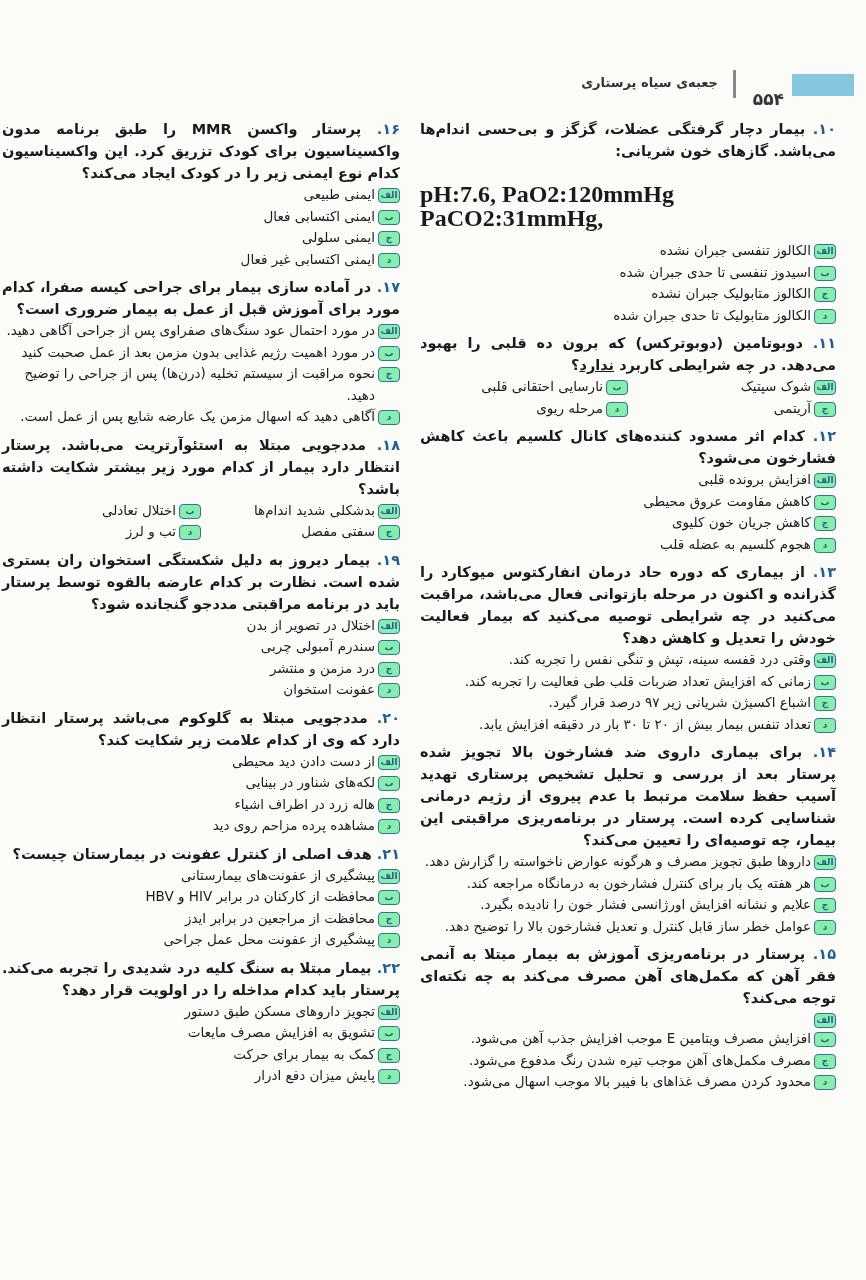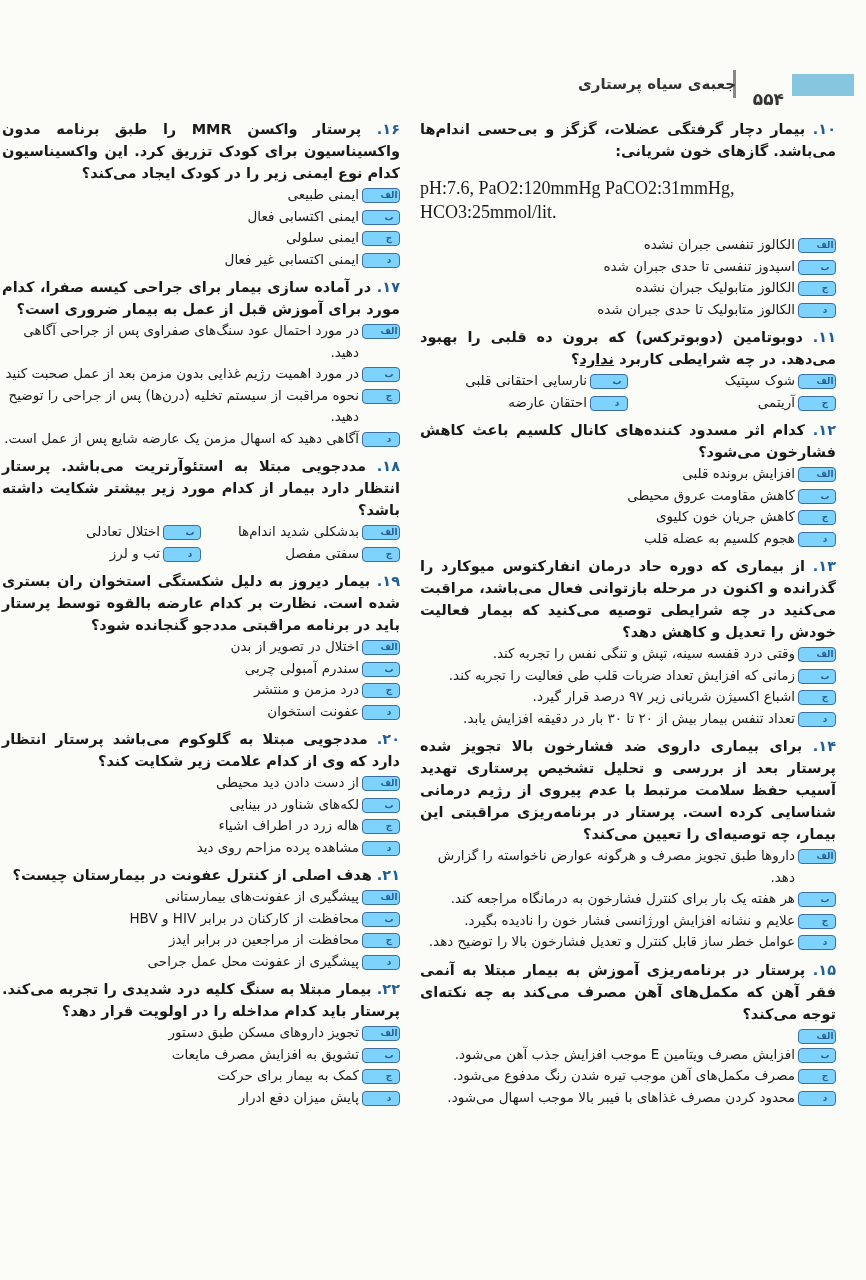--- a/index.html
+++ b/index.html
@@ -20,49 +20,48 @@
     }
     .header-num {
       position:absolute; right:82px; top:17px;
       font-size:17px; font-weight:bold; color:#333;
       direction:ltr;
     }
     .header-sep {
       position:absolute; right:130px; top:-2px; width:3px; height:28px; background:#888;
     }
     .header-title {
-      position:absolute; right:130px; top:3px;
-      font-size:15px; font-weight:bold; color:#333;
+      position:absolute; right:148px; top:3px;
+      font-size:13px; font-weight:bold; color:#333;
     }
     .col {
       position:absolute; top:118px;
     }
     .col-right { right:30px; width:416px; }
     .col-left  { right:466px; width:398px; }
     .q { margin:0 0 6px 0; }
     .stem {
       font-weight:bold; font-size:14.5px; line-height:22px; text-align:justify;
       text-align-last:right;
     }
     .stem .num { color:#1f5f95; }
     .ltr-block {
       direction:ltr; text-align:left; font-family:"Liberation Serif", serif;
-      font-weight:normal; font-size:18px; line-height:24px; margin:14px 0 10px 0;
+      font-weight:bold; font-size:24px; line-height:24px; margin:20px 0 10px 0;
     }
     .opt {
       font-size:13.5px; line-height:21.5px; display:flex; align-items:flex-start; gap:3px;
     }
     .badge {
       display:inline-flex; align-items:center; justify-content:center;
       flex:0 0 auto;
       width:20px; height:13px; margin-top:4px;
       border:1.3px solid #3a6fa0; border-radius:4px;
       font-size:9px; color:#2c5f8f; font-weight:bold; line-height:1;
-      background:#7dd3fc;
-      padding-left:16px;
+      background:#86efac;
     }
     .opt-row { display:flex; }
     .opt-row .opt { width:50%; }
     u.under { text-decoration:underline; }
   </style>
 </head>
 <body>
 
 <div class="page">
 
@@ -75,21 +74,20 @@
 
   <div class="col col-right">
 
     <div class="q">
       <div class="stem">
         <span class="num">۱۰.</span>
         <span>بیمار دچار گرفتگی عضلات، گزگز و بی‌حسی اندام‌ها می‌باشد. گازهای خون شریانی:</span>
       </div>
       <div class="ltr-block">
         <div>pH:7.6, PaO2:120mmHg PaCO2:31mmHg,</div>
-        <div>HCO3:25mmol/lit.</div>
       </div>
       <div class="opt">
           <span class="badge">الف</span>
           <span>الکالوز تنفسی جبران نشده</span>
         </div>
       <div class="opt">
           <span class="badge">ب</span>
           <span>اسیدوز تنفسی تا حدی جبران شده</span>
         </div>
       <div class="opt">
@@ -118,21 +116,21 @@
             <span>نارسایی احتقانی قلبی</span>
           </div>
       </div>
       <div class="opt-row">
         <div class="opt">
             <span class="badge">ج</span>
             <span>آریتمی</span>
           </div>
         <div class="opt">
             <span class="badge">د</span>
-            <span>احتقان عارضه</span>
+            <span>مرحله ریوی</span>
           </div>
       </div>
     </div>
 
     <div class="q">
       <div class="stem">
         <span class="num">۱۲.</span>
         <span>کدام اثر مسدود کننده‌های کانال کلسیم باعث کاهش فشارخون می‌شود؟</span>
       </div>
       <div class="opt">

